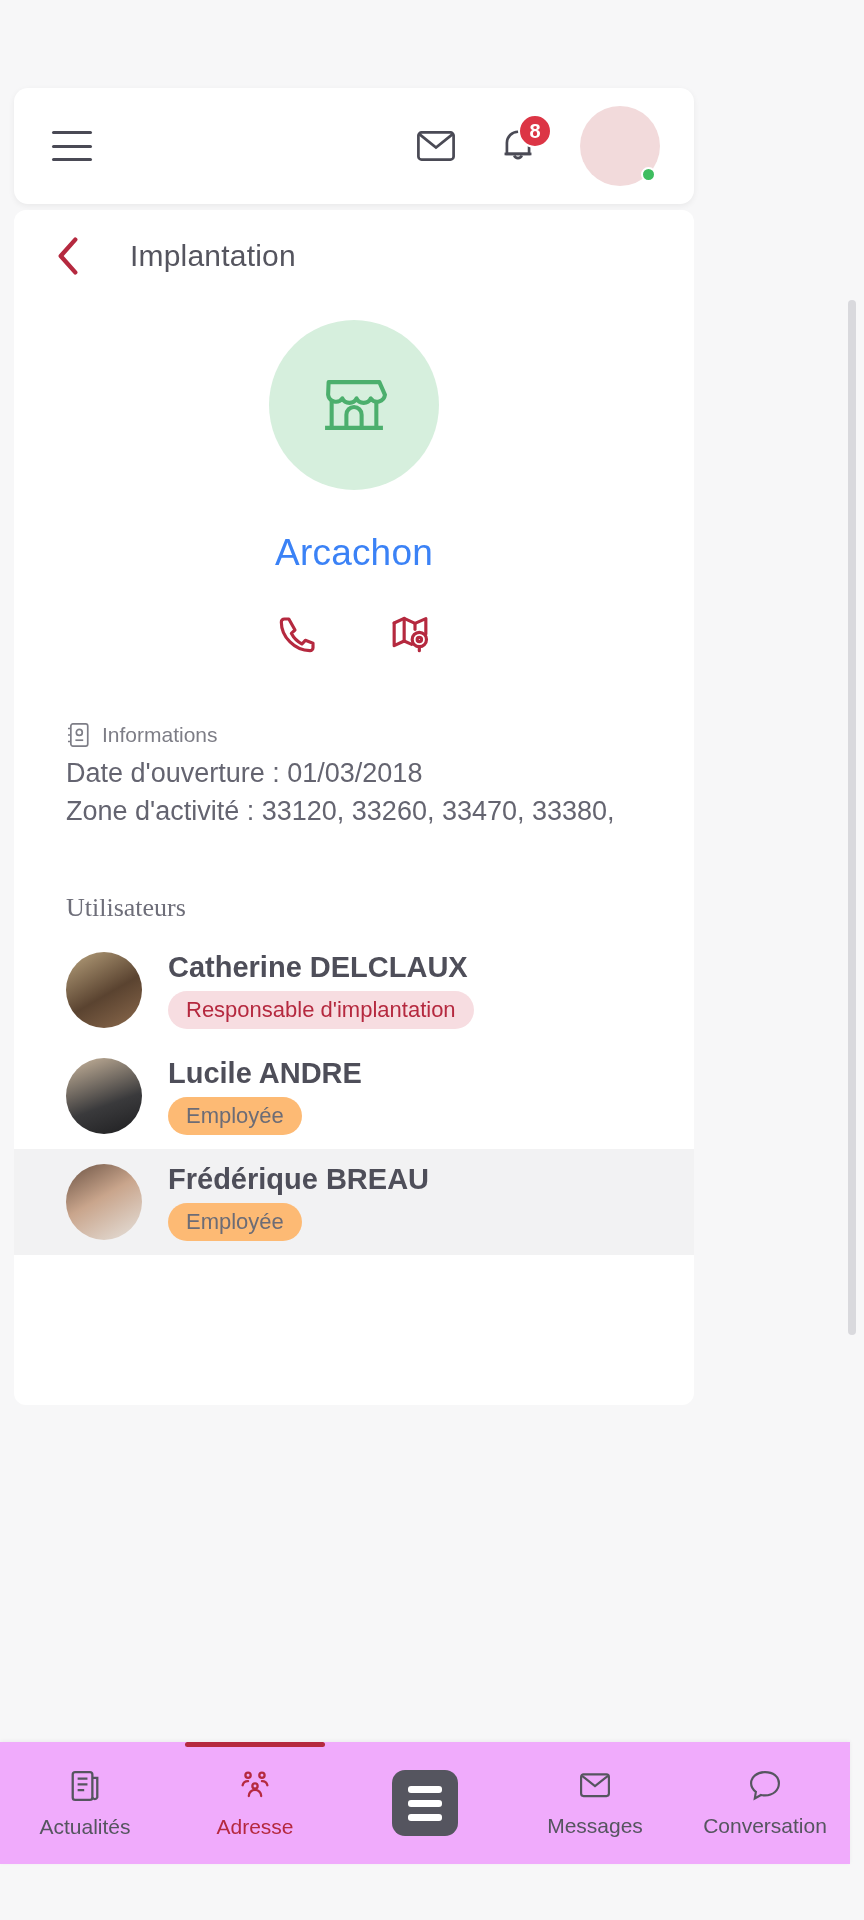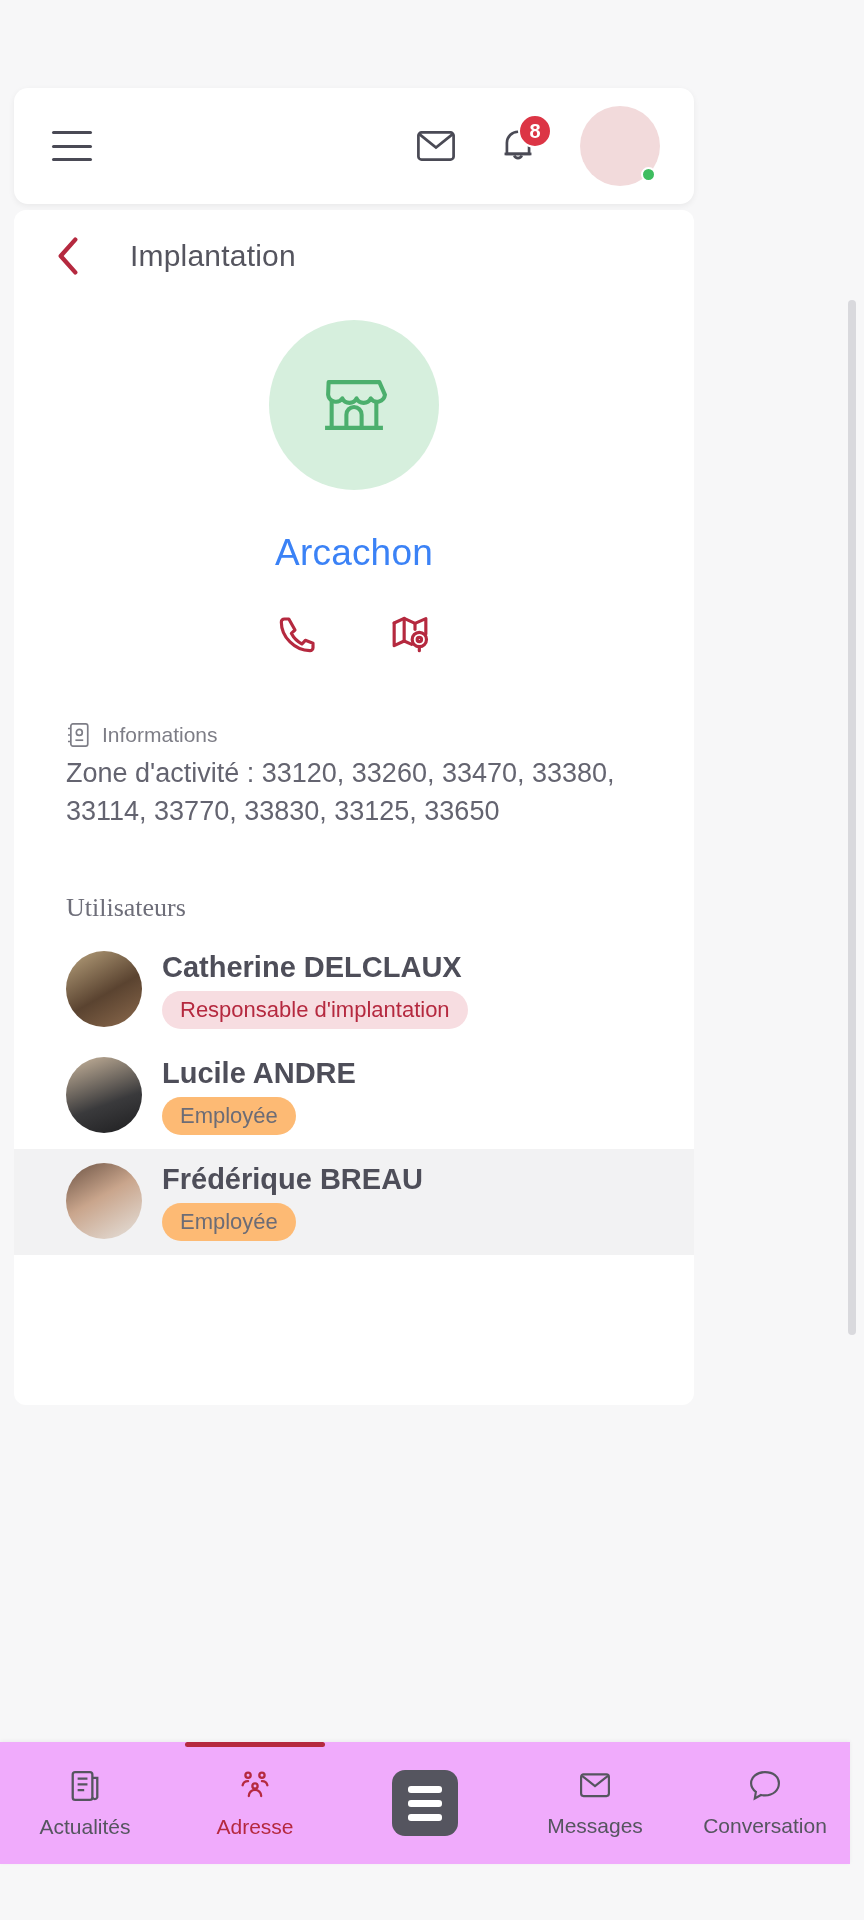--- a/index.html
+++ b/index.html
@@ -62,21 +62,21 @@
   .hero-action { width: 56px; height: 56px; display: flex; align-items: center; justify-content: center; cursor: pointer; }
 
   .info-block { padding: 0 52px; margin-top: 60px; }
   .section-head { display: flex; align-items: center; gap: 12px; margin-bottom: 6px; }
   .section-head-label { font-size: 21px; color: #7d7d86; }
   .info-line { font-size: 27px; color: #646470; line-height: 1.42; }
   .addr-block { margin-top: 34px; }
 
   .users-head { font-size: 26px; color: #6e6e79; padding: 0 52px; margin-top: 62px; margin-bottom: 14px; font-family: Liberation Serif, serif; }
   .user-row {
-    display: flex; align-items: flex-start; gap: 20px;
+    display: flex; align-items: center; gap: 26px;
     padding: 14px 52px; min-height: 94px;
   }
   .user-row.highlight { background: #f2f2f3; }
   .user-av { width: 76px; height: 76px; border-radius: 50%; flex: 0 0 76px; overflow: hidden; position: relative; }
   .user-meta { display: flex; flex-direction: column; gap: 7px; }
   .user-name { font-size: 29px; font-weight: bold; color: #4e4e59; }
   .role-pill {
     align-self: flex-start; border-radius: 20px;
     padding: 6px 18px; font-size: 22px;
   }
@@ -188,22 +188,22 @@
     <div class="info-block">
       <div class="section-head">
         <svg width="24" height="26" viewBox="0 0 18 20" fill="none" stroke="#7d7d86" stroke-width="1.3">
           <rect x="3.5" y="1.5" width="13" height="17" rx="1.6"></rect>
           <circle cx="10" cy="8" r="2.3"></circle>
           <path d="M7 14 h6"></path>
           <path d="M1.3 5 h2.2 M1.3 10 h2.2 M1.3 15 h2.2"></path>
         </svg>
         <span class="section-head-label">Informations</span>
       </div>
+      <div class="info-line">Date d'ouverture : 01/03/2018</div>
       <div class="info-line">Zone d'activité : 33120, 33260, 33470, 33380,</div>
-      <div class="info-line">33114, 33770, 33830, 33125, 33650</div>
 
     </div>
 
     <div class="users-head">Utilisateurs</div>
 
     <div class="user-row">
       <div class="user-av" style="background:linear-gradient(150deg,#b9a37e,#5a4330 55%,#8c6a4d);"></div>
       <div class="user-meta">
         <div class="user-name">Catherine DELCLAUX</div>
         <div class="role-pill red">Responsable d'implantation</div>

